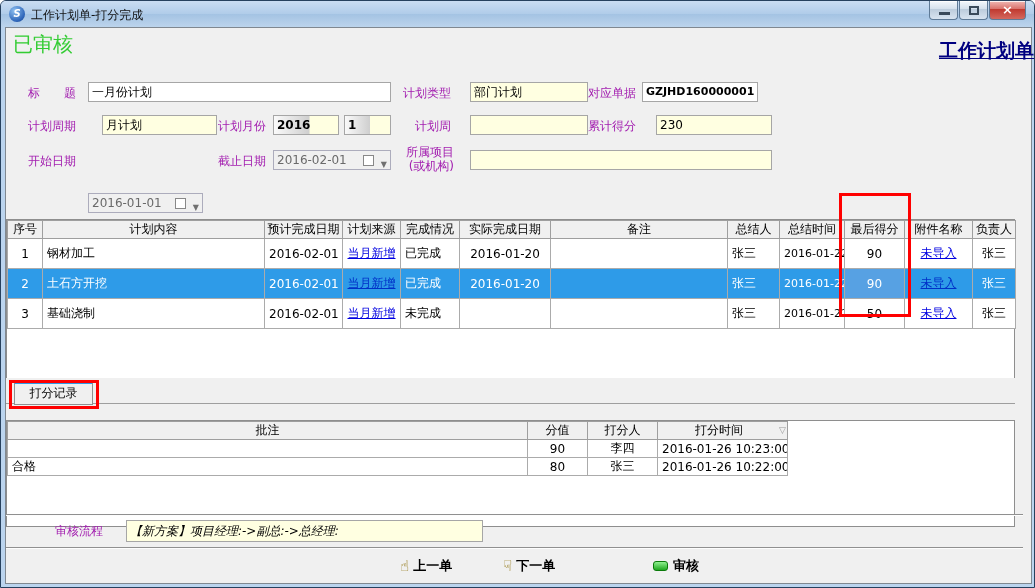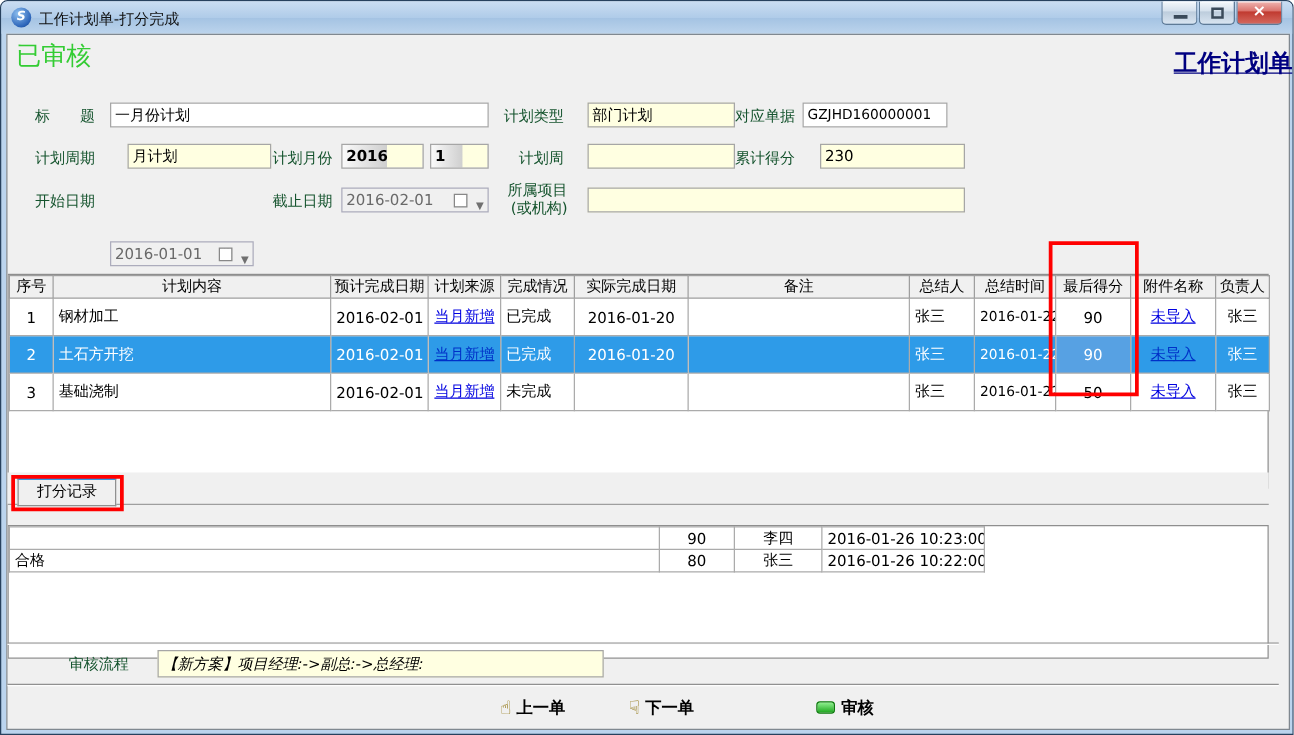--- a/index.html
+++ b/index.html
@@ -26,21 +26,21 @@
   .glyph-min { position:absolute; left:9px; top:11px; width:11px; height:3px; background:#3A4A5A; }
   .glyph-max { position:absolute; left:9px; top:5px; width:10px; height:9px; border:2px solid #3A4A5A; background:transparent; }
   
   .client { position:absolute; left:4px; top:26px; width:1027px; height:557px;
     background:#F0F0F0; border:1px solid #808890; }
   
   .status { position:absolute; left:12px; top:30px; font-size:20px; color:#33CC33; }
   .heading-wrap { position:absolute; left:0; right:0; top:37px; text-align:right; }
   .heading { font-size:19px; font-weight:bold; color:#000080; text-decoration:underline; }
   
-  .lbl { position:absolute; font-size:12px; color:#14532d; text-align:right; line-height:14px; }
+  .lbl { position:absolute; font-size:12px; color:#a21caf; text-align:right; line-height:14px; }
   .fld { position:absolute; height:20px; border:1px solid #A6A6A6; background:#fff;
     font-size:12px; line-height:18px; padding:0 3px; overflow:hidden; white-space:nowrap; }
   .fld.yellow { background:#FFFFE1;margin-left:14px; }
   .fld.datefld { background:#F0F0F0; color:#6A6A6A; border-color:#ACACBC; }
   .fld.spin { background:linear-gradient(to right,#FAFAFA 0%,#CFCFCF 55%,#FFFFE1 56%);font-weight:bold; }
   .cal-ico { position:absolute; right:16px; top:4px; width:11px; height:11px; border:1px solid #888;
     background:linear-gradient(#fff,#fff),
       repeating-linear-gradient(to right,#9AA 0 1px,transparent 1px 3px),
       repeating-linear-gradient(to bottom,#9AA 0 1px,transparent 1px 3px);
     background-blend-mode:normal; }
@@ -103,21 +103,21 @@
   <div class="status">已审核</div>
   <div class="heading-wrap">
     <span class="heading">工作计划单</span>
   </div>
 
   <div class="lbl" style="left:18px;top:85px;width:57px;">标　　题</div>
   <div class="fld" style="left:87px;top:81px;width:303px;">一月份计划</div>
   <div class="lbl" style="left:395px;top:85px;width:55px;">计划类型</div>
   <div class="fld yellow" style="left:455px;top:81px;width:118px;">部门计划</div>
   <div class="lbl" style="left:580px;top:85px;width:55px;">对应单据</div>
-  <div class="fld" style="left:641px;top:81px;width:116px;font-size:11px;">GZJHD160000001</div>
+  <div class="fld" style="left:641px;top:81px;width:116px;font-size:11px;font-weight:bold;">GZJHD160000001</div>
 
   <div class="lbl" style="left:18px;top:118px;width:57px;">计划周期</div>
   <div class="fld yellow" style="left:87px;top:114px;width:115px;">月计划</div>
   <div class="lbl" style="left:210px;top:118px;width:55px;">计划月份</div>
   <div class="fld spin" style="left:272px;top:114px;width:66px;">2016</div>
   <div class="fld spin" style="left:343px;top:114px;width:47px;">1</div>
   <div class="lbl" style="left:395px;top:118px;width:55px;">计划周</div>
   <div class="fld yellow" style="left:455px;top:114px;width:118px;"></div>
   <div class="lbl" style="left:580px;top:118px;width:55px;">累计得分</div>
   <div class="fld yellow" style="left:641px;top:114px;width:116px;">230</div>
@@ -222,20 +222,29 @@
 
   <div class="grid-box" style="left:5px;top:403px;width:1009px;height:107px;">
     <table class="grid score" style="width:780px;">
       <colgroup>
           <col style="width:520px">
           <col style="width:60px">
           <col style="width:70px">
           <col style="width:130px">
         </colgroup>
       <tbody>
+          <tr>
+        <th>批注</th>
+        <th>分值</th>
+        <th class="sorted">打分人</th>
+        <th>
+          <span class="sort-glyph">▽</span>
+          <span>打分时间</span>
+        </th>
+      </tr>
       <tr>
         <td></td>
         <td class="c-center">90</td>
         <td class="c-center">李四</td>
         <td>2016-01-26 10:23:00</td>
       </tr>
       <tr>
         <td>合格</td>
         <td class="c-center">80</td>
         <td class="c-center">张三</td>

